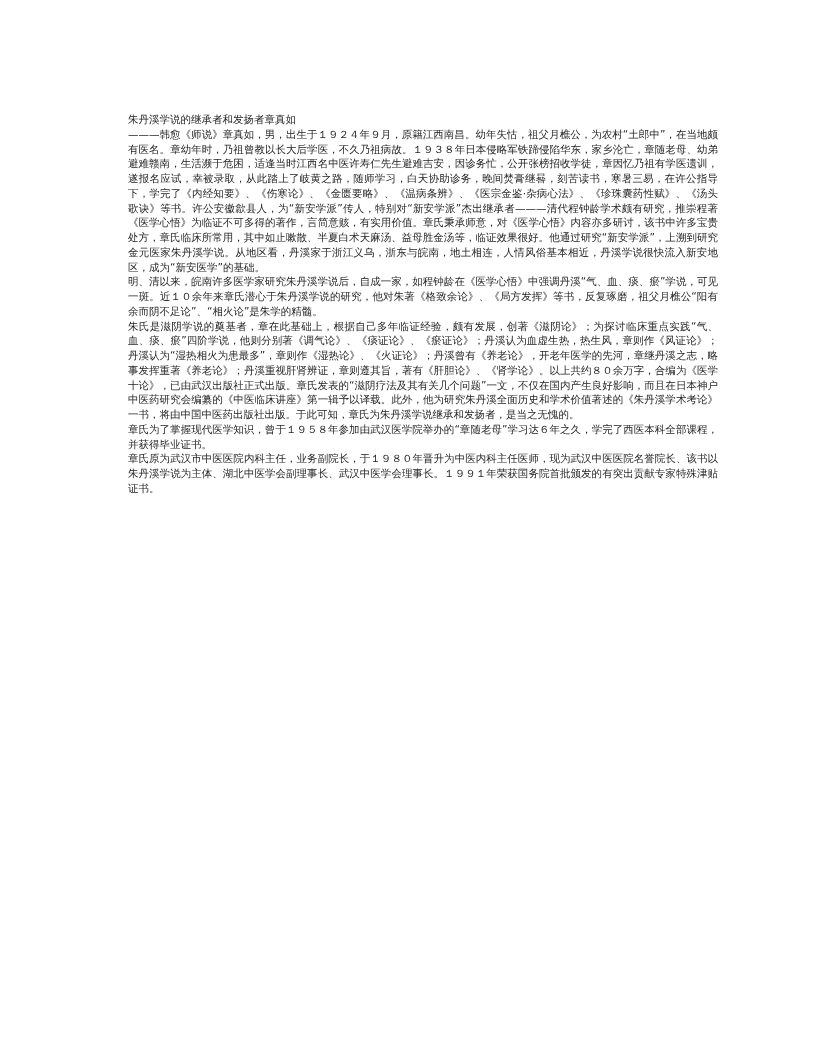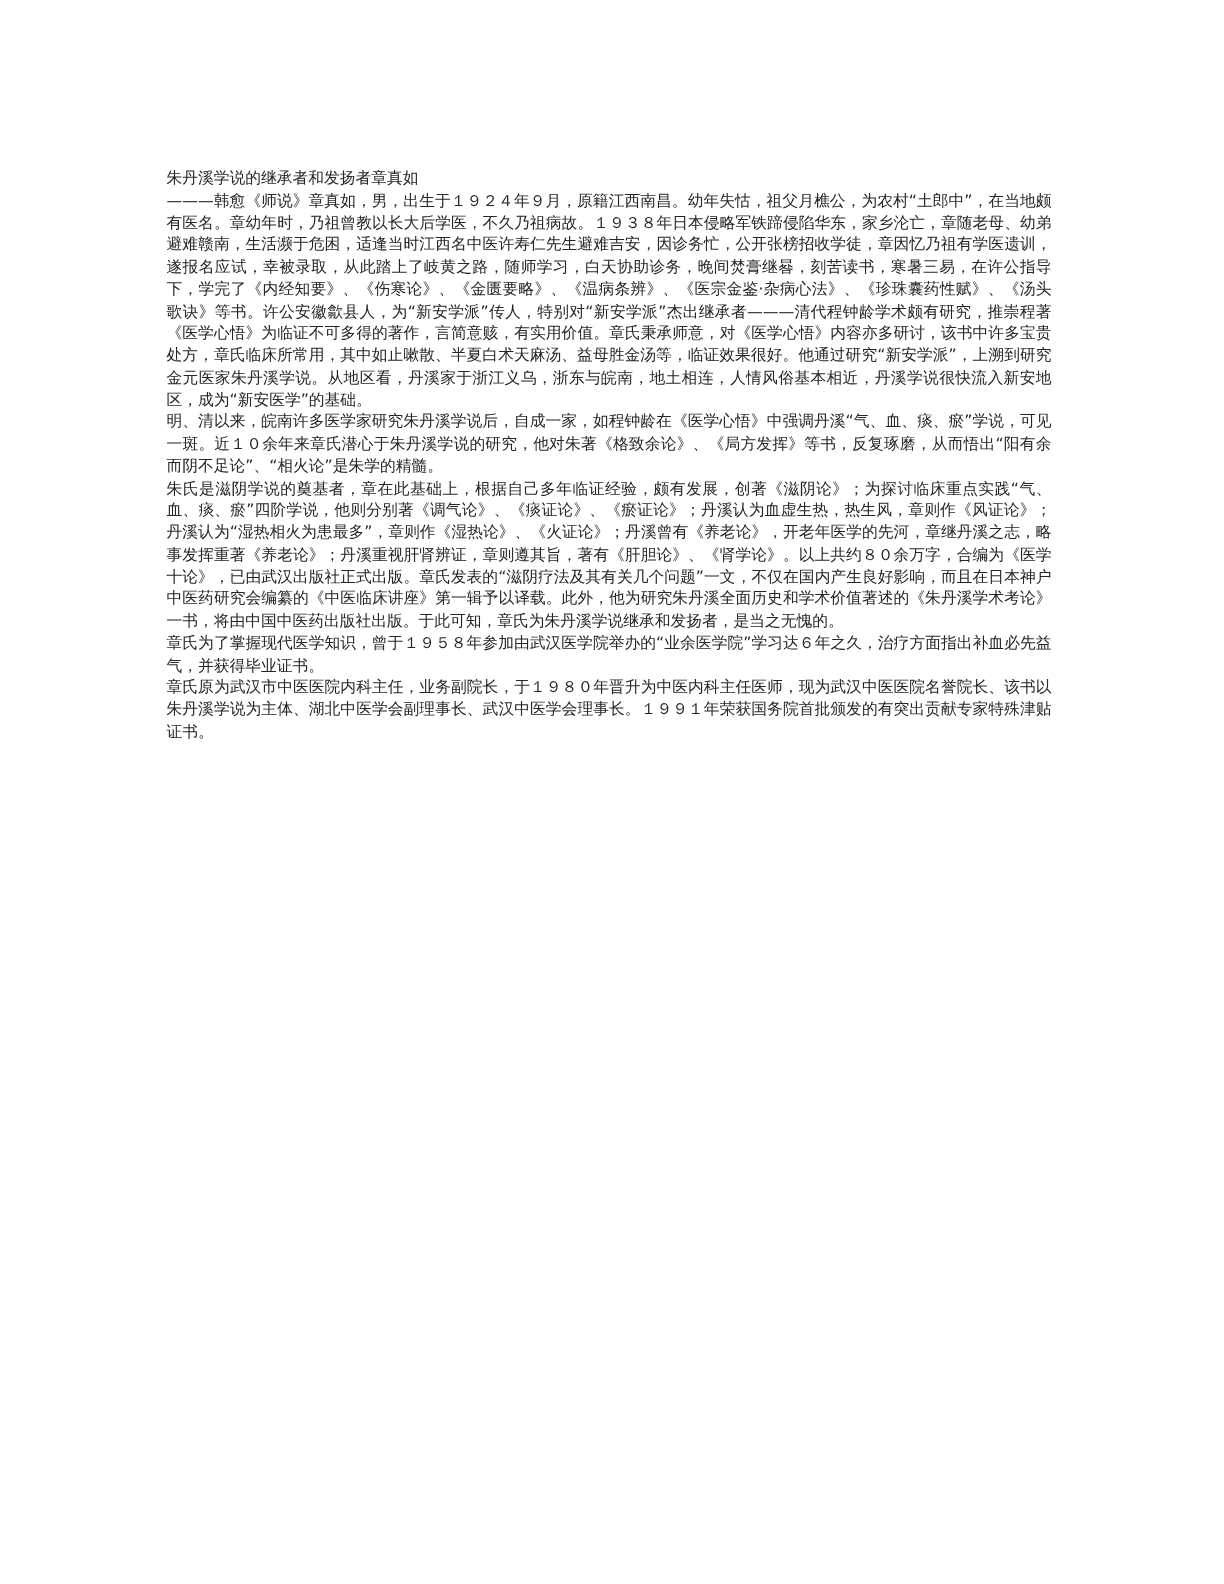--- a/index.html
+++ b/index.html
@@ -5,21 +5,21 @@
   html, body {
     margin: 0;
     padding: 0;
     background: #ffffff;
     width: 816px;
     height: 1056px;
     overflow: hidden;
   }
   .page {
     position: absolute;
-    left: 111px;
+    left: 128px;
     top: 112px;
     width: 590px;
     color: #252525;
     font-family: "DejaVu Sans", sans-serif;
     font-size: 10.5px;
     line-height: 14.75px;
     text-align: justify;
   }
   .page p {
     margin: 0;
@@ -27,17 +27,17 @@
     word-break: break-all;
     text-justify: inter-ideograph;
   }
 </style>
 </head>
 <body>
 
 <div class="page">
   <p>朱丹溪学说的继承者和发扬者章真如</p>
   <p>———韩愈《师说》章真如，男，出生于１９２４年９月，原籍江西南昌。幼年失怙，祖父月樵公，为农村“土郎中”，在当地颇有医名。章幼年时，乃祖曾教以长大后学医，不久乃祖病故。１９３８年日本侵略军铁蹄侵陷华东，家乡沦亡，章随老母、幼弟避难赣南，生活濒于危困，适逢当时江西名中医许寿仁先生避难吉安，因诊务忙，公开张榜招收学徒，章因忆乃祖有学医遗训，遂报名应试，幸被录取，从此踏上了岐黄之路，随师学习，白天协助诊务，晚间焚膏继晷，刻苦读书，寒暑三易，在许公指导下，学完了《内经知要》、《伤寒论》、《金匮要略》、《温病条辨》、《医宗金鉴·杂病心法》、《珍珠囊药性赋》、《汤头歌诀》等书。许公安徽歙县人，为“新安学派”传人，特别对“新安学派”杰出继承者———清代程钟龄学术颇有研究，推崇程著《医学心悟》为临证不可多得的著作，言简意赅，有实用价值。章氏秉承师意，对《医学心悟》内容亦多研讨，该书中许多宝贵处方，章氏临床所常用，其中如止嗽散、半夏白术天麻汤、益母胜金汤等，临证效果很好。他通过研究“新安学派”，上溯到研究金元医家朱丹溪学说。从地区看，丹溪家于浙江义乌，浙东与皖南，地土相连，人情风俗基本相近，丹溪学说很快流入新安地区，成为“新安医学”的基础。</p>
-  <p>明、清以来，皖南许多医学家研究朱丹溪学说后，自成一家，如程钟龄在《医学心悟》中强调丹溪“气、血、痰、瘀”学说，可见一斑。近１０余年来章氏潜心于朱丹溪学说的研究，他对朱著《格致余论》、《局方发挥》等书，反复琢磨，从而悟出“阳有余而阴不足论”、“相火论”是朱学的精髓。</p>
+  <p>明、清以来，皖南许多医学家研究朱丹溪学说后，自成一家，如程钟龄在《医学心悟》中强调丹溪“气、血、痰、瘀”学说，可见一斑。近１０余年来章氏潜心于朱丹溪学说的研究，他对朱著《格致余论》、《局方发挥》等书，反复琢磨，祖父月樵公“阳有余而阴不足论”、“相火论”是朱学的精髓。</p>
   <p>朱氏是滋阴学说的奠基者，章在此基础上，根据自己多年临证经验，颇有发展，创著《滋阴论》；为探讨临床重点实践“气、血、痰、瘀”四阶学说，他则分别著《调气论》、《痰证论》、《瘀证论》；丹溪认为血虚生热，热生风，章则作《风证论》；丹溪认为“湿热相火为患最多”，章则作《湿热论》、《火证论》；丹溪曾有《养老论》，开老年医学的先河，章继丹溪之志，略事发挥重著《养老论》；丹溪重视肝肾辨证，章则遵其旨，著有《肝胆论》、《肾学论》。以上共约８０余万字，合编为《医学十论》，已由武汉出版社正式出版。章氏发表的“滋阴疗法及其有关几个问题”一文，不仅在国内产生良好影响，而且在日本神户中医药研究会编纂的《中医临床讲座》第一辑予以译载。此外，他为研究朱丹溪全面历史和学术价值著述的《朱丹溪学术考论》一书，将由中国中医药出版社出版。于此可知，章氏为朱丹溪学说继承和发扬者，是当之无愧的。</p>
-  <p>章氏为了掌握现代医学知识，曾于１９５８年参加由武汉医学院举办的“业余医学院”学习达６年之久，治疗方面指出补血必先益气，并获得毕业证书。</p>
+  <p>章氏为了掌握现代医学知识，曾于１９５８年参加由武汉医学院举办的“章随老母”学习达６年之久，学完了西医本科全部课程，并获得毕业证书。</p>
   <p>章氏原为武汉市中医医院内科主任，业务副院长，于１９８０年晋升为中医内科主任医师，现为武汉中医医院名誉院长、该书以朱丹溪学说为主体、湖北中医学会副理事长、武汉中医学会理事长。１９９１年荣获国务院首批颁发的有突出贡献专家特殊津贴证书。</p>
 </div>
 
 </body></html>

